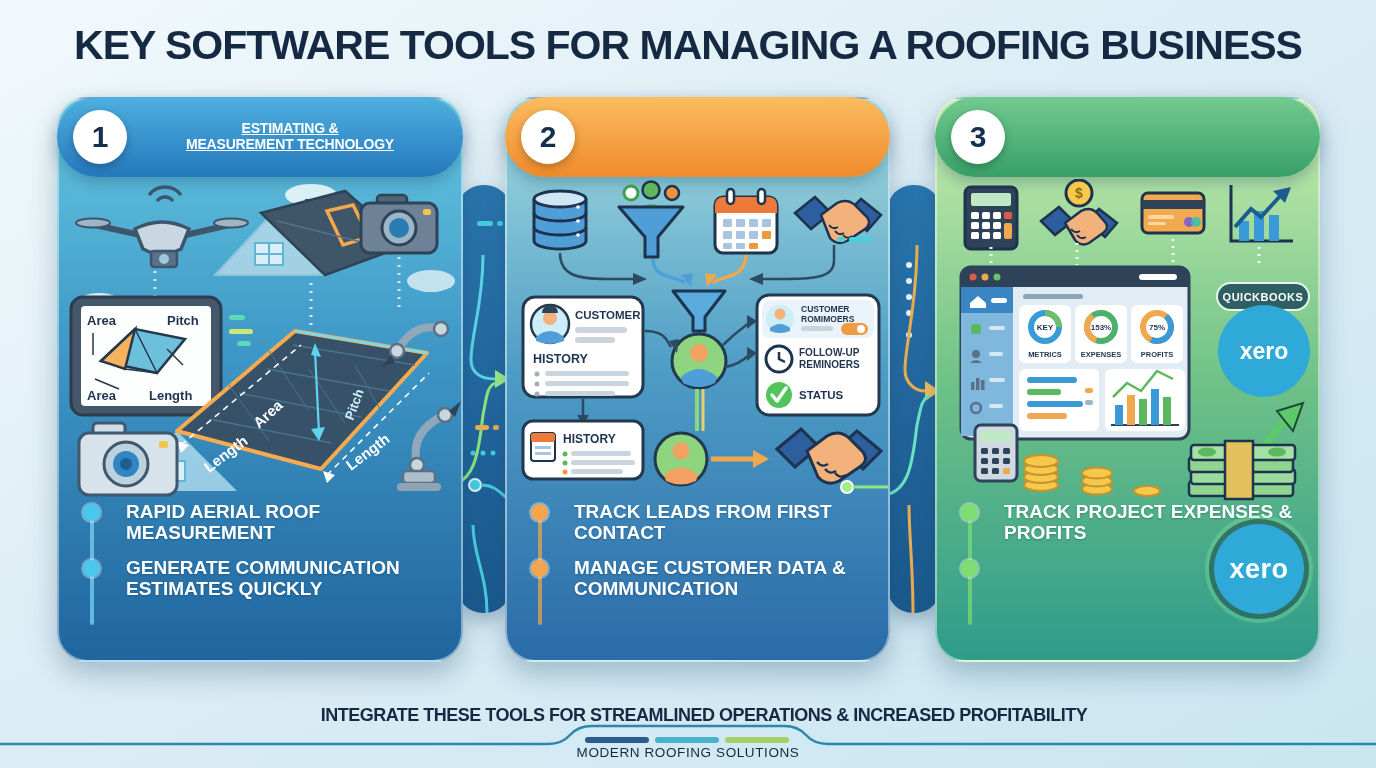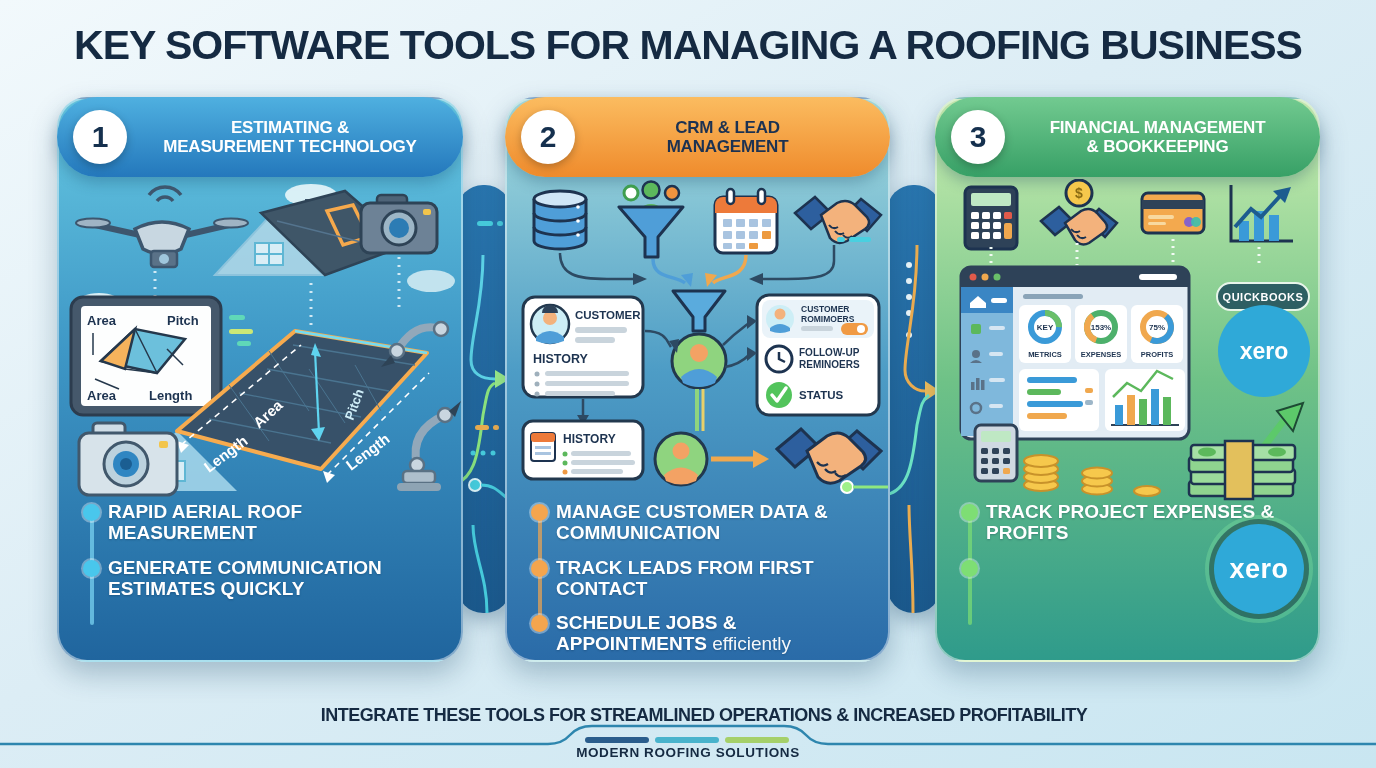--- a/index.html
+++ b/index.html
@@ -14,44 +14,44 @@
   .p2{left:505px;width:385px;background:linear-gradient(180deg,#a6dcde 0%,#4e9dc6 48%,#2a6ba8 100%);}
   .p3{left:935px;width:385px;background:linear-gradient(180deg,#cbeeb0 0%,#6fc287 50%,#2f9b8b 100%);}
   .phead{position:absolute;top:-2px;left:-2px;right:-2px;height:80px;border-radius:40px;
     display:flex;align-items:center;gap:10px;padding:0 16px;box-sizing:border-box;
     box-shadow:0 6px 14px rgba(15,60,95,.28);}
   .h1{background:linear-gradient(180deg,#4fb0e0,#2478bc);}
   .h2{background:linear-gradient(180deg,#fbbc60,#ef8b2c);}
   .h3{background:linear-gradient(180deg,#72ca90,#37a066);}
   .pnum{flex:0 0 54px;height:54px;border-radius:50%;background:#fff;display:flex;align-items:center;
     justify-content:center;font-size:30px;font-weight:800;color:#15304e;box-shadow:0 3px 8px rgba(0,0,0,.25);}
-  .ptitle{flex:1;text-align:center;font-size:17px;font-weight:800;line-height:1.12;
-    letter-spacing:-.2px;white-space:pre-line;padding-right:4px;}
+  .ptitle{flex:1;text-align:center;font-size:14px;font-weight:800;line-height:1.12;
+    letter-spacing:-.2px;white-space:pre-line;padding-right:4px;text-decoration:underline;}
   .t-white{color:#fff}.t-navy{color:#1c3252}
   .illu{position:absolute;left:0;top:80px;}
   .bullets{position:absolute;left:24px;top:402px;right:14px;}
-  .brow{position:relative;display:flex;gap:8px;margin-bottom:13px;align-items:flex-start;}
+  .brow{position:relative;display:flex;gap:26px;margin-bottom:13px;align-items:flex-start;}
   .dot{flex:0 0 17px;height:17px;border-radius:50%;margin-top:3px;box-shadow:0 0 0 2px rgba(255,255,255,.35);}
   .d1{background:#49c7ec}.d2{background:#f4a54e}.d3{background:#7ede74}
   .btext{margin:0;font-size:19px;font-weight:800;color:#fff;line-height:1.12;
     text-shadow:0 1px 2px rgba(10,40,70,.3);}
   .bn{font-weight:400;opacity:.95;}
   .vline{position:absolute;left:6.5px;top:12px;width:4px;height:112px;border-radius:2px;z-index:0;}
   .v1{background:rgba(120,210,240,.75)}.v2{background:rgba(244,165,78,.7)}.v3{background:rgba(126,222,116,.7)}
   .connector{position:absolute;top:185px;width:54px;height:428px;border-radius:26px;z-index:1;
     background:linear-gradient(180deg,#2a77b0,#1c5a8e);box-shadow:0 8px 18px rgba(15,60,95,.3);}
   .c1{left:457px}.c2{left:887px}
   .xero-big{position:absolute;left:277px;top:425px;width:90px;height:90px;border-radius:50%;
     background:#2fa9d8;display:flex;align-items:center;justify-content:center;color:#fff;
     font-size:27px;font-weight:700;letter-spacing:.5px;
     box-shadow:0 0 0 5px rgba(23,66,72,.6),0 0 0 9px rgba(130,230,160,.35);}
   .fhead{position:absolute;top:705px;width:100%;text-align:center;font-size:18px;font-weight:800;
     color:#152a42;letter-spacing:-.5px;margin-left:16px;}
   .ribbon{position:absolute;top:720px;left:0;}
-  .brand{position:absolute;top:745px;width:100%;text-align:center;font-size:13.5px;font-weight:700;
+  .brand{position:absolute;top:745px;width:100%;text-align:center;font-size:13.5px;font-weight:400;
     color:#152a42;letter-spacing:.6px;}
   svg text{font-family:"Liberation Sans",sans-serif;}
   .svt{font-weight:800;fill:#1d3350;}
 </style>
 </head>
 <body>
 
 <div class="stage">
 
   <div class="title">KEY SOFTWARE TOOLS FOR MANAGING A ROOFING BUSINESS</div>
@@ -207,22 +207,20 @@
       <div class="brow">
         <span class="dot d1"></span>
         <p class="btext"><strong>GENERATE COMMUNICATION ESTIMATES QUICKLY</strong> <span class="bn"></span></p>
       </div>
     </div>
   </div>
 
   <div class="panel p2">
     <div class="phead h2">
       <div class="pnum">2</div>
-      <div class="ptitle t-navy">CRM &amp; LEAD
-MANAGEMENT</div>
     </div>
 
     <svg class="illu" width="381" height="325" viewBox="0 0 381 325">
 
       <g transform="translate(27,12)">
         <path d="M0,8 V50 A26,8 0 0 0 52,50 V8" fill="#4f9ed8" stroke="#1d3350" stroke-width="3"></path>
         <ellipse cx="26" cy="8" rx="26" ry="8" fill="#cfe6f6" stroke="#1d3350" stroke-width="3"></ellipse>
         <path d="M0,22 A26,8 0 0 0 52,22 M0,36 A26,8 0 0 0 52,36" fill="none" stroke="#1d3350" stroke-width="3"></path>
         <circle cx="44" cy="16" r="1.8" fill="#fff"></circle>
           <circle cx="44" cy="30" r="1.8" fill="#fff"></circle>
@@ -368,38 +366,32 @@
         <rect x="342" y="58" width="22" height="5" rx="2.5" fill="#49d0e0"></rect>
         <circle cx="340" cy="308" r="6" fill="#9ff08a" stroke="#fff" stroke-width="2"></circle>
         <path d="M346,308 H381" stroke="#8fe87f" stroke-width="3"></path>
       </g>
     </svg>
 
     <div class="bullets">
       <div class="vline v2"></div>
       <div class="brow">
         <span class="dot d2"></span>
-        <p class="btext"><strong>MANAGE CUSTOMER DATA &amp; COMMUNICATION</strong> <span class="bn"></span></p>
-      </div>
-      <div class="brow">
-        <span class="dot d2"></span>
         <p class="btext"><strong>TRACK LEADS FROM FIRST CONTACT</strong> <span class="bn"></span></p>
       </div>
       <div class="brow">
         <span class="dot d2"></span>
-        <p class="btext"><strong>SCHEDULE JOBS &amp; APPOINTMENTS</strong> <span class="bn">efficiently</span></p>
+        <p class="btext"><strong>MANAGE CUSTOMER DATA &amp; COMMUNICATION</strong> <span class="bn"></span></p>
       </div>
     </div>
   </div>
 
   <div class="panel p3">
     <div class="phead h3">
       <div class="pnum">3</div>
-      <div class="ptitle t-white">FINANCIAL MANAGEMENT
-&amp; BOOKKEEPING</div>
     </div>
 
     <svg class="illu" width="381" height="330" viewBox="0 0 381 330">
 
       <g transform="translate(28,8)">
         <rect x="0" y="0" width="52" height="62" rx="6" fill="#2e4258" stroke="#1d3350" stroke-width="3"></rect>
         <rect x="6" y="6" width="40" height="13" rx="2" fill="#bfe8c4"></rect>
         <g fill="#fff">
           <rect x="6" y="25" width="8" height="7" rx="1.5"></rect>
             <rect x="17" y="25" width="8" height="7" rx="1.5"></rect>

